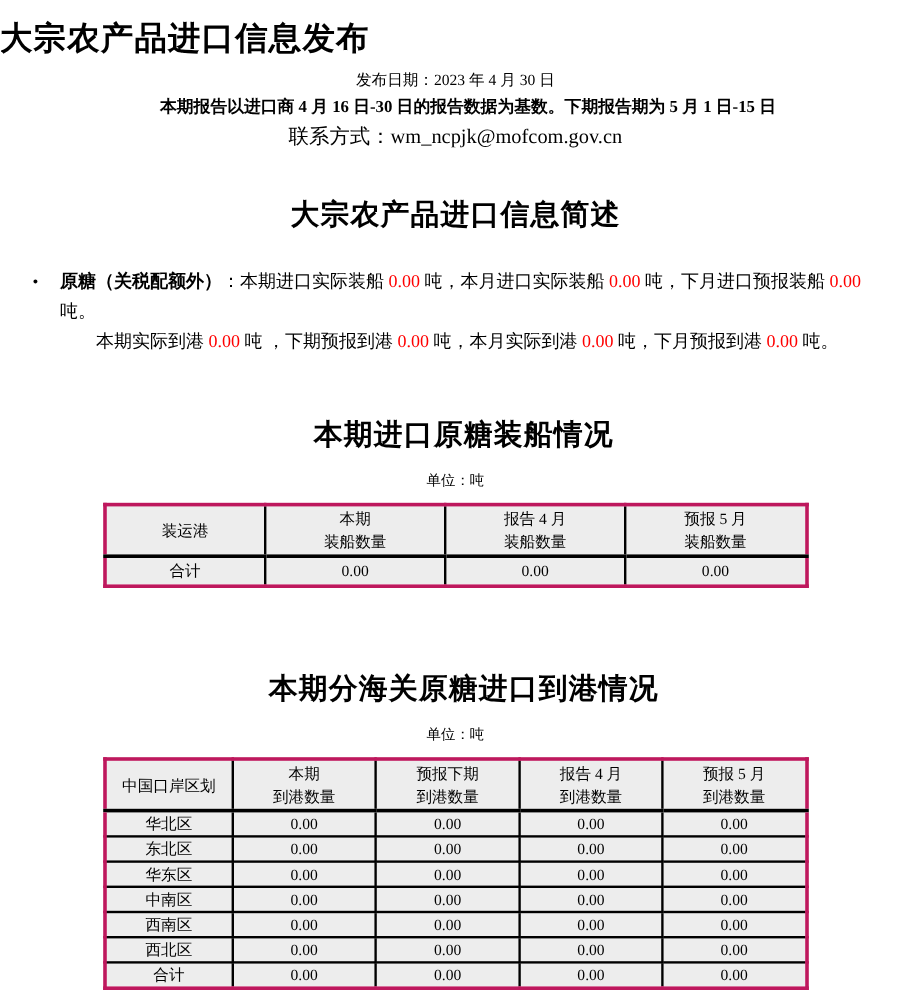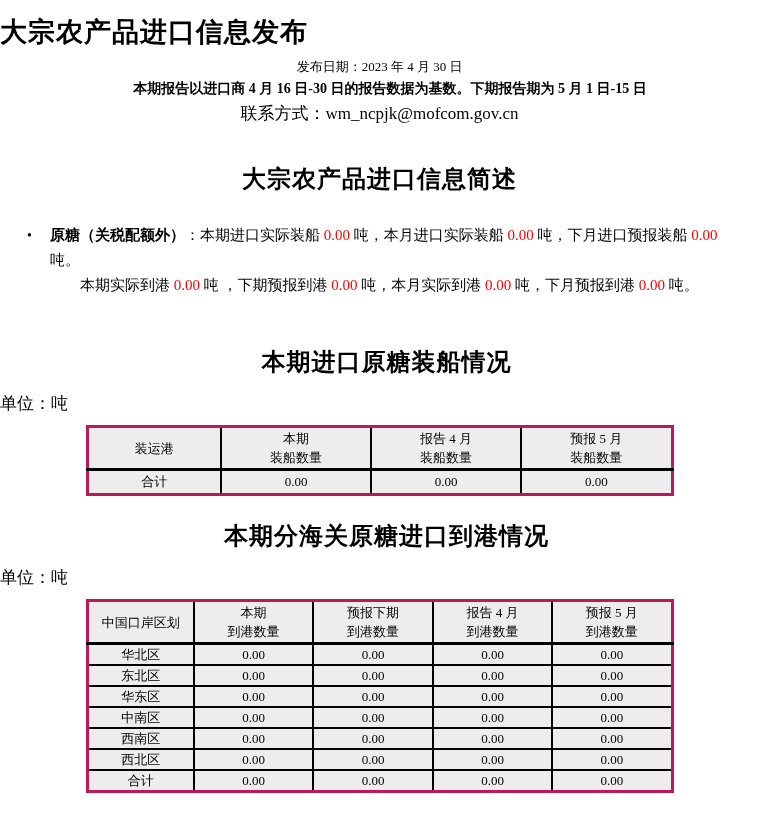--- a/index.html
+++ b/index.html
@@ -52,24 +52,24 @@
   .num { color: #ff0000; }
 
   
   .section-heading {
     font-size: 24px; font-weight: bold;
     text-align: center; letter-spacing: 1px;
     margin: 0;
     padding-left: 14px;
   }
   .shipping-heading { margin-top: 48px; }
-  .arrival-heading  { margin-top: 24px; }
+  .arrival-heading  { margin-top: 68px; }
   .unit-label {
     margin-top: 14px;
-    font-size: 17px; 
+    font-size: 12px; text-align: center;
   }
   table {
     margin: 10px auto 0 auto;
     border-collapse: collapse;
     table-layout: fixed;
     width: 585px;
     border: 3px solid #be185d;
   }
   th, td {
     border: 2px solid #000000;

